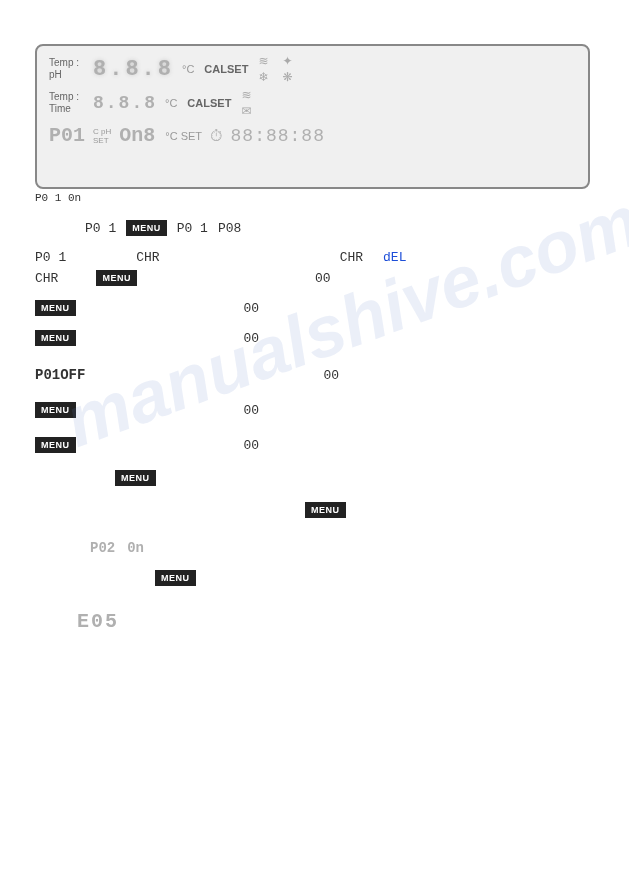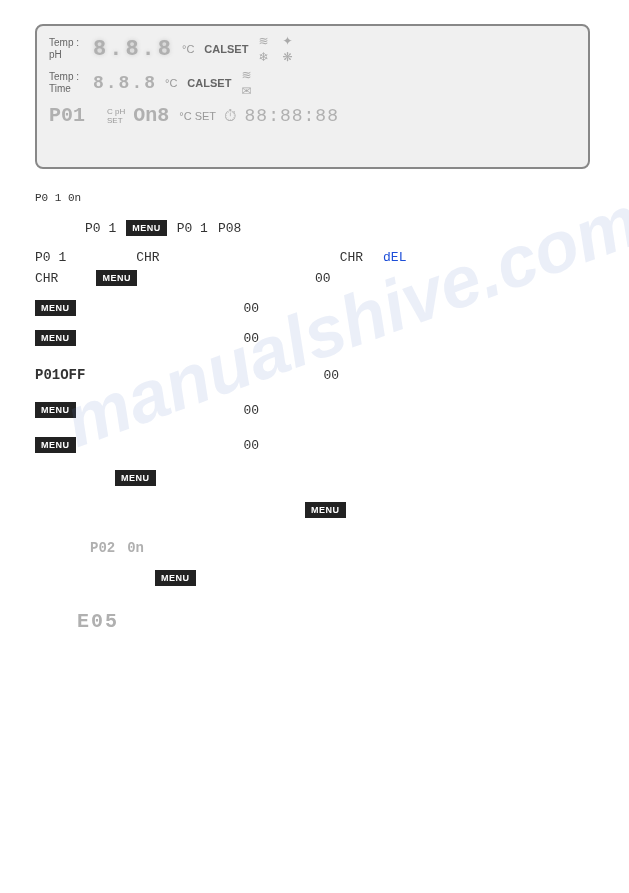--- a/index.html
+++ b/index.html
@@ -8,21 +8,21 @@
       height: 893px;
       background: #ffffff;
       font-family: Arial, sans-serif;
       position: relative;
       overflow: hidden;
     }
 
     
     .lcd-panel {
       position: absolute;
-      top: 24px;
+      top: 44px;
       left: 35px;
       width: 555px;
       height: 145px;
       border: 2px solid #888;
       border-radius: 8px;
       background: #f0f0f0;
       display: flex;
       flex-direction: column;
       padding: 8px 12px;
     }
@@ -189,21 +189,21 @@
     <div class="lcd-icons">
       <span class="lcd-icon">≋</span>
       <span class="lcd-icon">✉</span>
     </div>
   </div>
 
   <div class="lcd-row-bottom">
     <div class="lcd-po">
       <span>P01</span>
     </div>
-    <div style="display:flex;flex-direction:column;font-size:8px;color:#999;margin-left:14px">
+    <div style="display:flex;flex-direction:column;font-size:8px;color:#999;margin-left:0">
       <span>C pH</span>
       <span>SET</span>
     </div>
     <div class="lcd-po" style="">On8</div>
     <div class="lcd-unit">°C SET</div>
     <span class="lcd-clock-icon">⏱</span>
     <div class="lcd-time">88:88:88</div>
   </div>
 </div>
 

